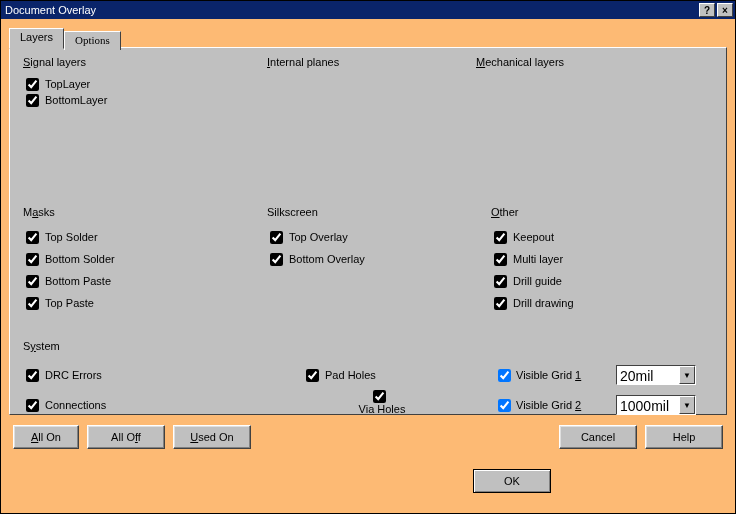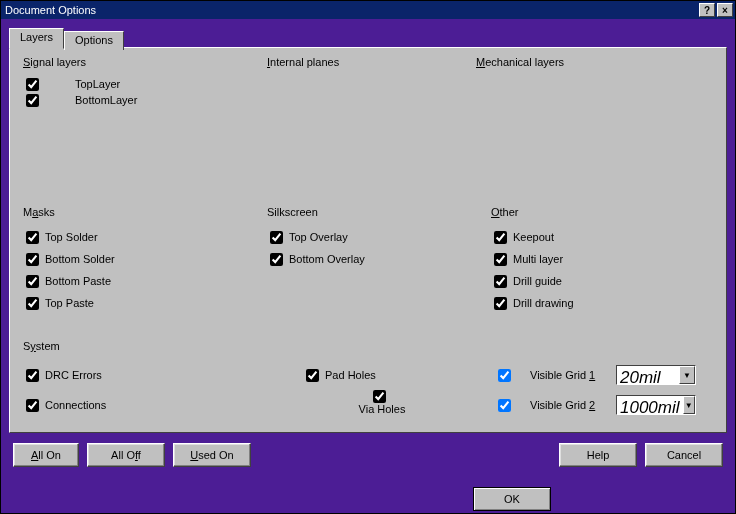--- a/index.html
+++ b/index.html
@@ -42,22 +42,22 @@
     align-items: center;
     justify-content: center;
     color: #000;
     font-weight: bold;
     font-size: 10px;
     cursor: pointer;
     font-family: Arial, sans-serif;
   }
   .client {
     flex: 1;
-    padding: 8px 8px 0 8px;
-    background: #4c1d95;
+    padding: 8px 8px 18px 8px;
+    background: #fdba74;
     display: flex;
     flex-direction: column;
   }
   
   .tabhead {
     display: flex;
     align-items: flex-end;
     height: 21px;
     position: relative;
     z-index: 2;
@@ -74,20 +74,21 @@
     cursor: pointer;
   }
   .tab.active {
     height: 21px;
     border-bottom: 1px solid #c0c0c0;
     top: 1px;
     z-index: 3;
   }
   .tab:not(.active) {
     top: 2px;
+    font-family: Liberation Serif, serif;
   }
   .tabbody {
     border-top: 1px solid #fff;
     border-left: 1px solid #fff;
     border-right: 1px solid #404040;
     border-bottom: 1px solid #404040;
     background: #c0c0c0;
     flex: 1;
     position: relative;
     padding: 10px 12px 10px 12px;
@@ -115,50 +116,49 @@
     z-index: -1;
   }
   .group-content {
     padding: 8px 4px 0 10px;
   }
   .cbrow {
     display: flex;
     align-items: center;
     height: 22px;
   }
-  .cbrow.tight { height: 16px; gap: 30px; }
+  .cbrow.tight { height: 16px; }
   .cbrow input[type="checkbox"] {
     width: 13px; height: 13px;
     margin: 0 6px 0 0;
     accent-color: #000;
   }
   .under { text-decoration: underline; }
   
   .gridrow {
     display: flex;
     align-items: center;
     height: 30px;
   }
-  .gridrow .lab { display: flex; align-items: center; gap: 16px; width: 120px; }
+  .gridrow .lab { display: flex; align-items: center; gap: 2px; width: 120px; }
   .combo {
     display: flex;
     width: 80px;
     height: 20px;
     background: #fff;
     border-top: 1px solid #404040;
     border-left: 1px solid #404040;
     border-right: 1px solid #fff;
     border-bottom: 1px solid #fff;
     margin-left: 2px;
   }
   .combo .txt {
     flex: 1;
     padding: 2px 3px;
-    font-size: 17px;
-    font-style: italic;
+    font-size: 14px;
   }
   .combo .drop {
     width: 16px;
     background: #c0c0c0;
     border-top: 1px solid #fff;
     border-left: 1px solid #fff;
     border-right: 1px solid #404040;
     border-bottom: 1px solid #404040;
     display: flex; align-items: center; justify-content: center;
     font-size: 8px;
@@ -188,21 +188,21 @@
     box-shadow: inset 1px 1px 0 #fff, inset -1px -1px 0 #808080;
     margin-top: 44px;
   }
   .spacer { flex: 1; }
 </style>
 </head>
 <body>
 
 <div class="window">
   <div class="titlebar">
-    <span class="title">Document Options</span>
+    <span class="title">Document Overlay</span>
     <div class="btn">?</div>
     <div class="btn">×</div>
   </div>
   <div class="client">
     <div class="tabhead">
       <div class="tab active">Layers</div>
       <div class="tab">Options</div>
     </div>
     <div class="tabbody">
 
@@ -348,17 +348,17 @@
           <span><span class="under">A</span><span>ll On</span></span>
         </div>
       <div class="btn3d" style="width:78px;">
           <span><span>All O</span><span class="under">f</span><span>f</span></span>
         </div>
       <div class="btn3d" style="width:78px;">
           <span><span class="under">U</span><span>sed On</span></span>
         </div>
       <div class="spacer"></div>
       <div class="btn3d default" style="width:78px;">OK</div>
+      <div class="btn3d" style="width:78px;">Cancel</div>
       <div class="btn3d" style="width:78px;">Help</div>
-      <div class="btn3d" style="width:78px;">Cancel</div>
     </div>
   </div>
 </div>
 
 </body></html>

